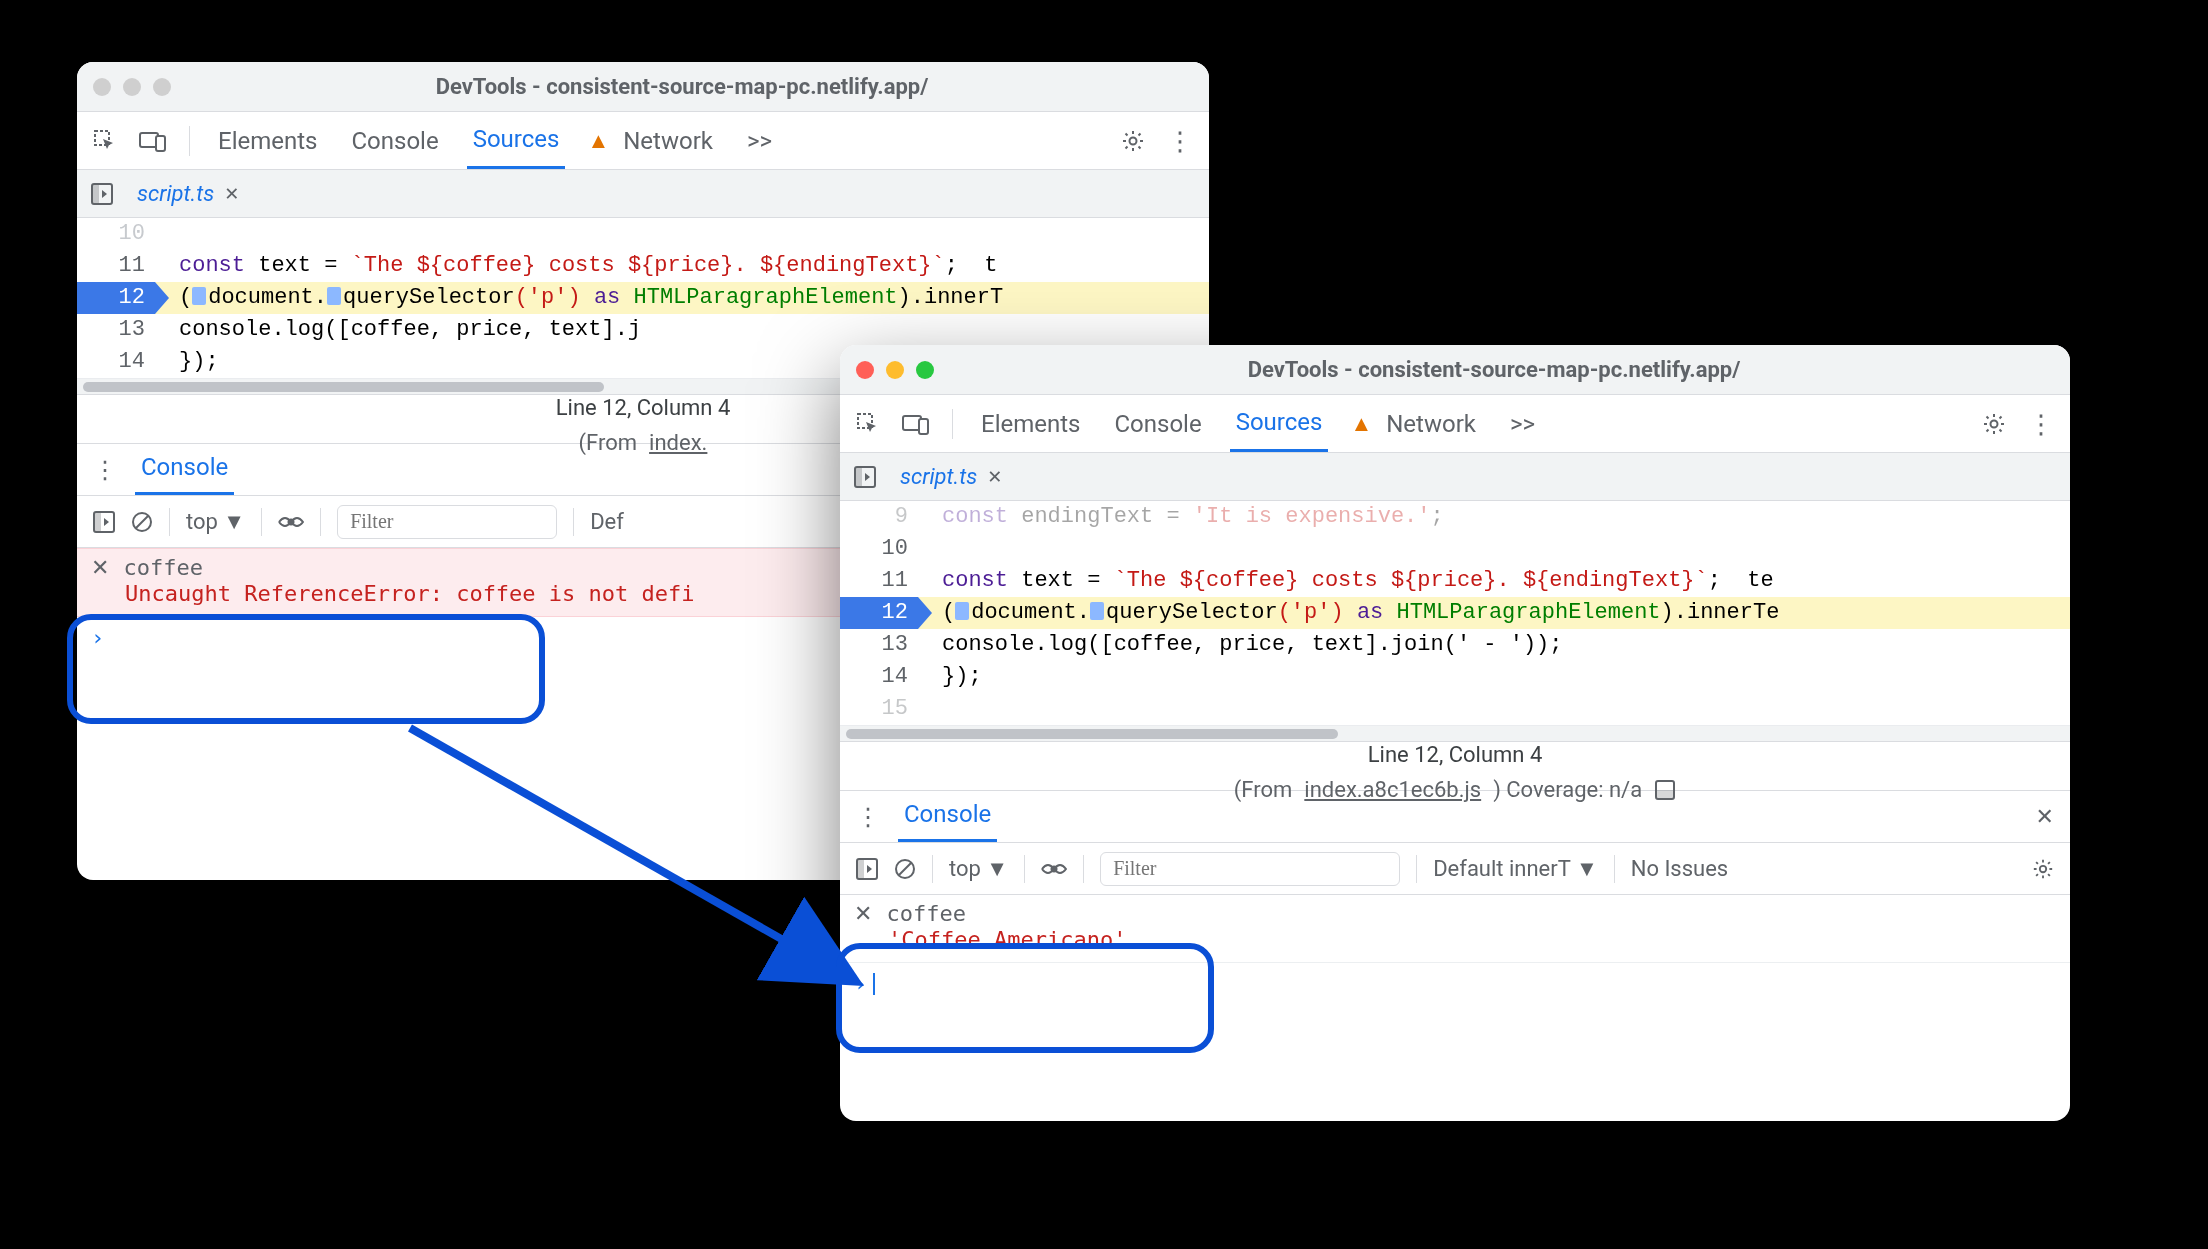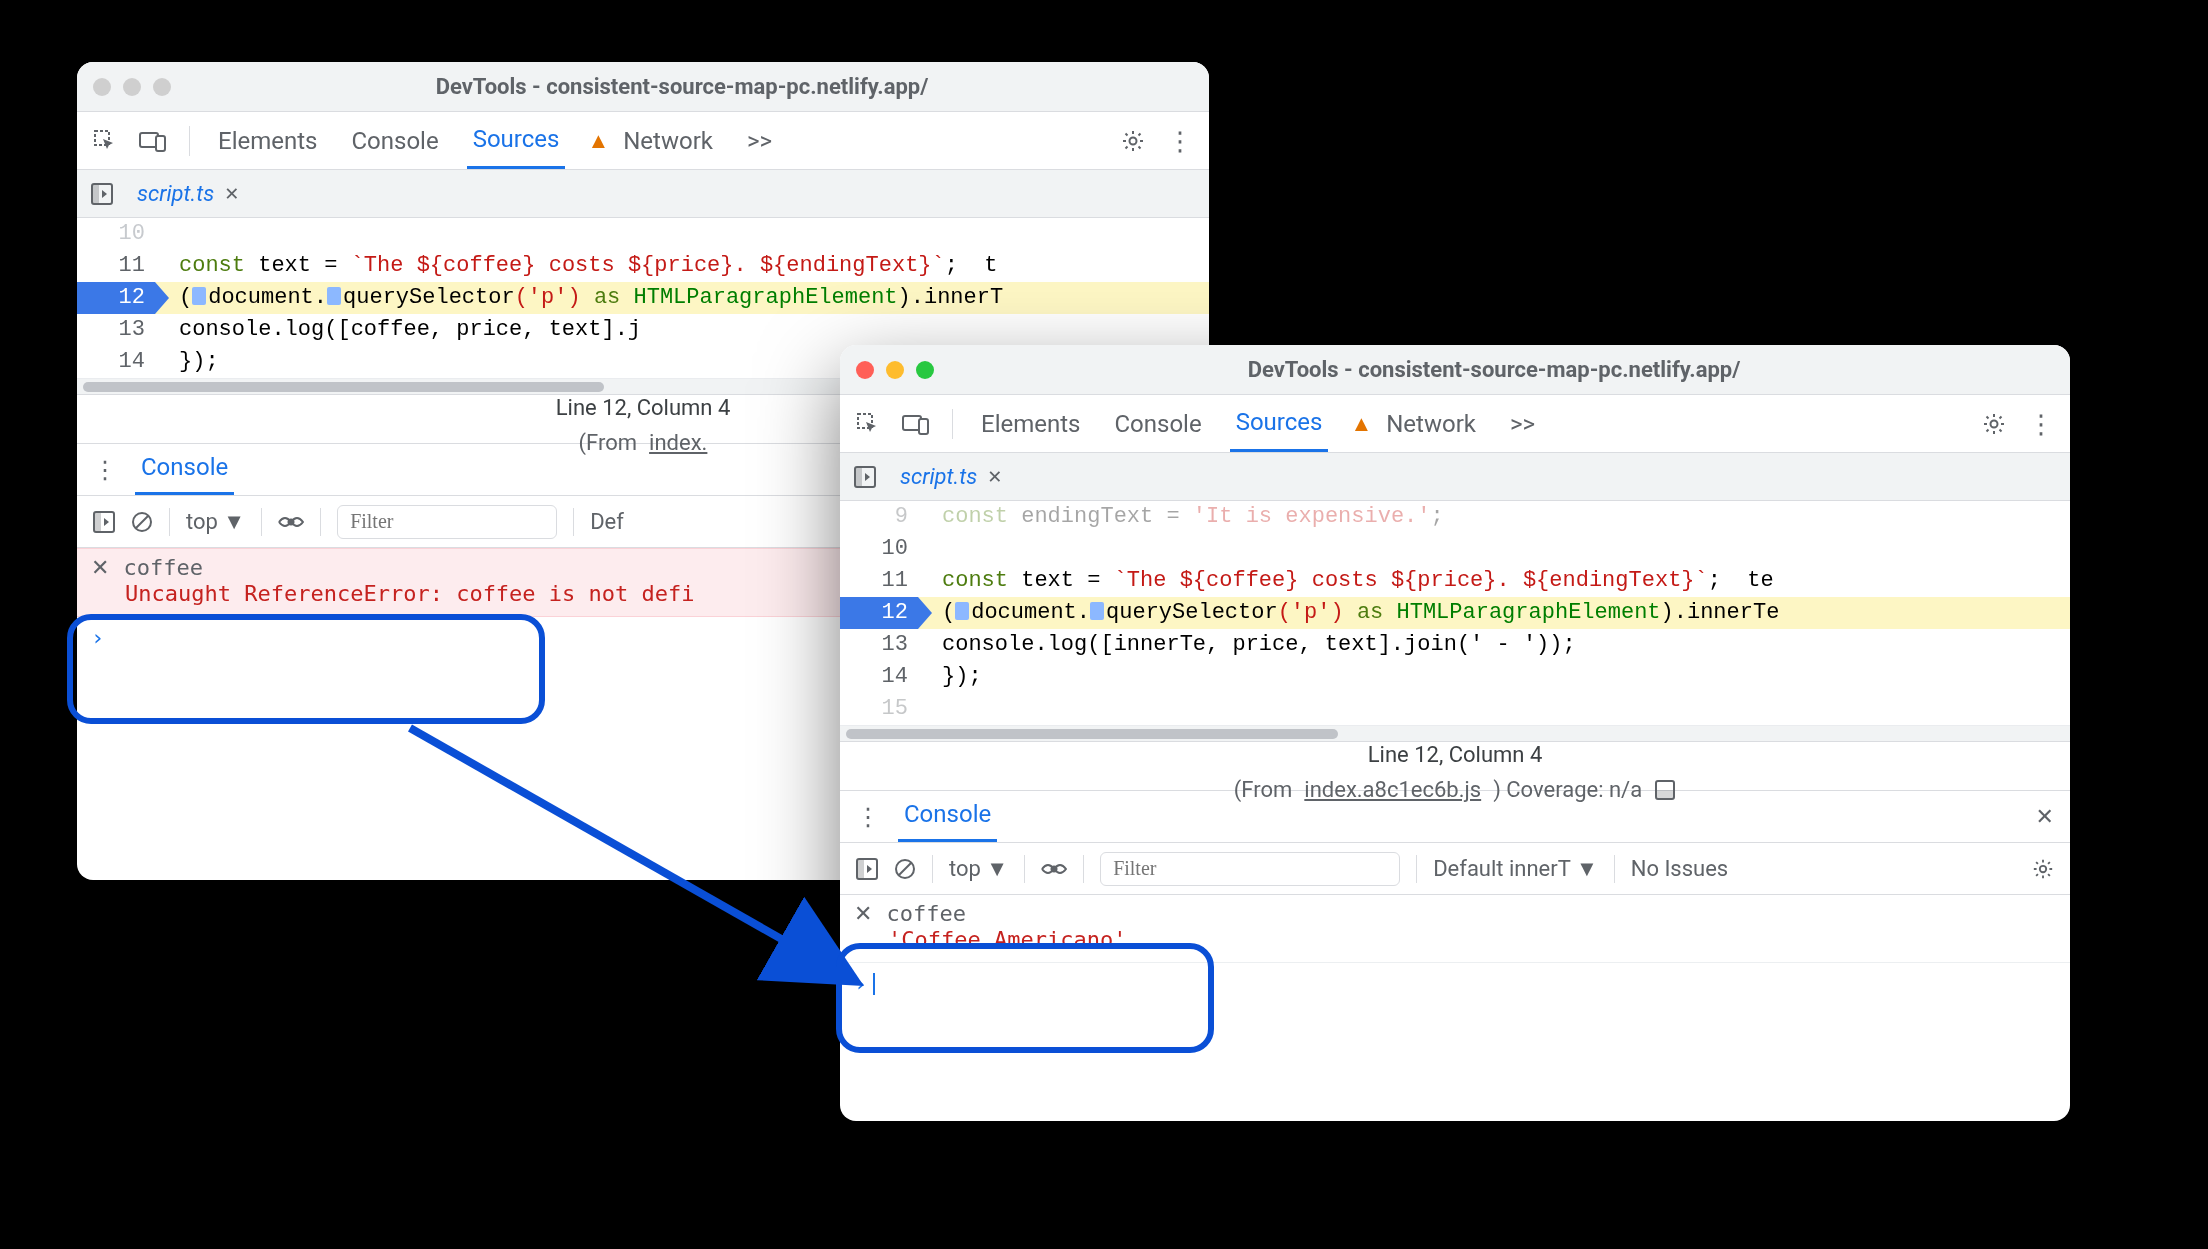--- a/index.html
+++ b/index.html
@@ -86,21 +86,21 @@
   }
   .gcur { background: #3b78e7; color: #fff; position: relative; }
   .gcur::after {
     content: ""; position: absolute; right: -14px; top: 0;
     border-top: 16px solid transparent;
     border-bottom: 16px solid transparent;
     border-left: 14px solid #3b78e7;
   }
   .codecell { flex: 1; white-space: pre; overflow: hidden; padding-left: 24px; }
   .hl-yellow { background: #fdf6c4; }
-  .tok-kw { color: #4d7c0f; }
+  .tok-kw { color: #4c1d95; }
   .tok-str { color: #c41a16; }
   .tok-type { color: #007e00; }
   .marker {
     display: inline-block; width: 14px; height: 18px;
     background: #8cb8ff; border-radius: 2px; margin-right: 2px;
     vertical-align: -2px;
   }
 
   .hscroll {
     height: 16px; background: #f1f3f4;
@@ -379,21 +379,21 @@
     <div class="row">
         <div class="gutter">11</div>
         <div class="codecell"><span class="tok-kw">const</span><span> text = </span><span class="tok-str">`The ${coffee} costs ${price}. ${endingText}`</span><span>;  te</span></div>
       </div>
     <div class="row">
         <div class="gutter gcur">12</div>
         <div class="codecell hl-yellow"><span>(</span><span class="marker"></span><span>document</span><span>.</span><span class="marker"></span><span>querySelector</span><span class="tok-str">('p')</span><span class="tok-kw"> as </span><span class="tok-type">HTMLParagraphElement</span><span>).innerTe</span></div>
       </div>
     <div class="row">
         <div class="gutter">13</div>
-        <div class="codecell"><span>console.log([innerTe, price, text].join(' - '));</span></div>
+        <div class="codecell"><span>console.log([coffee, price, text].join(' - '));</span></div>
       </div>
     <div class="row">
         <div class="gutter">14</div>
         <div class="codecell"><span>});</span></div>
       </div>
     <div class="row" style="opacity:.35">
         <div class="gutter">15</div>
         <div class="codecell"></div>
       </div>
   </div>

